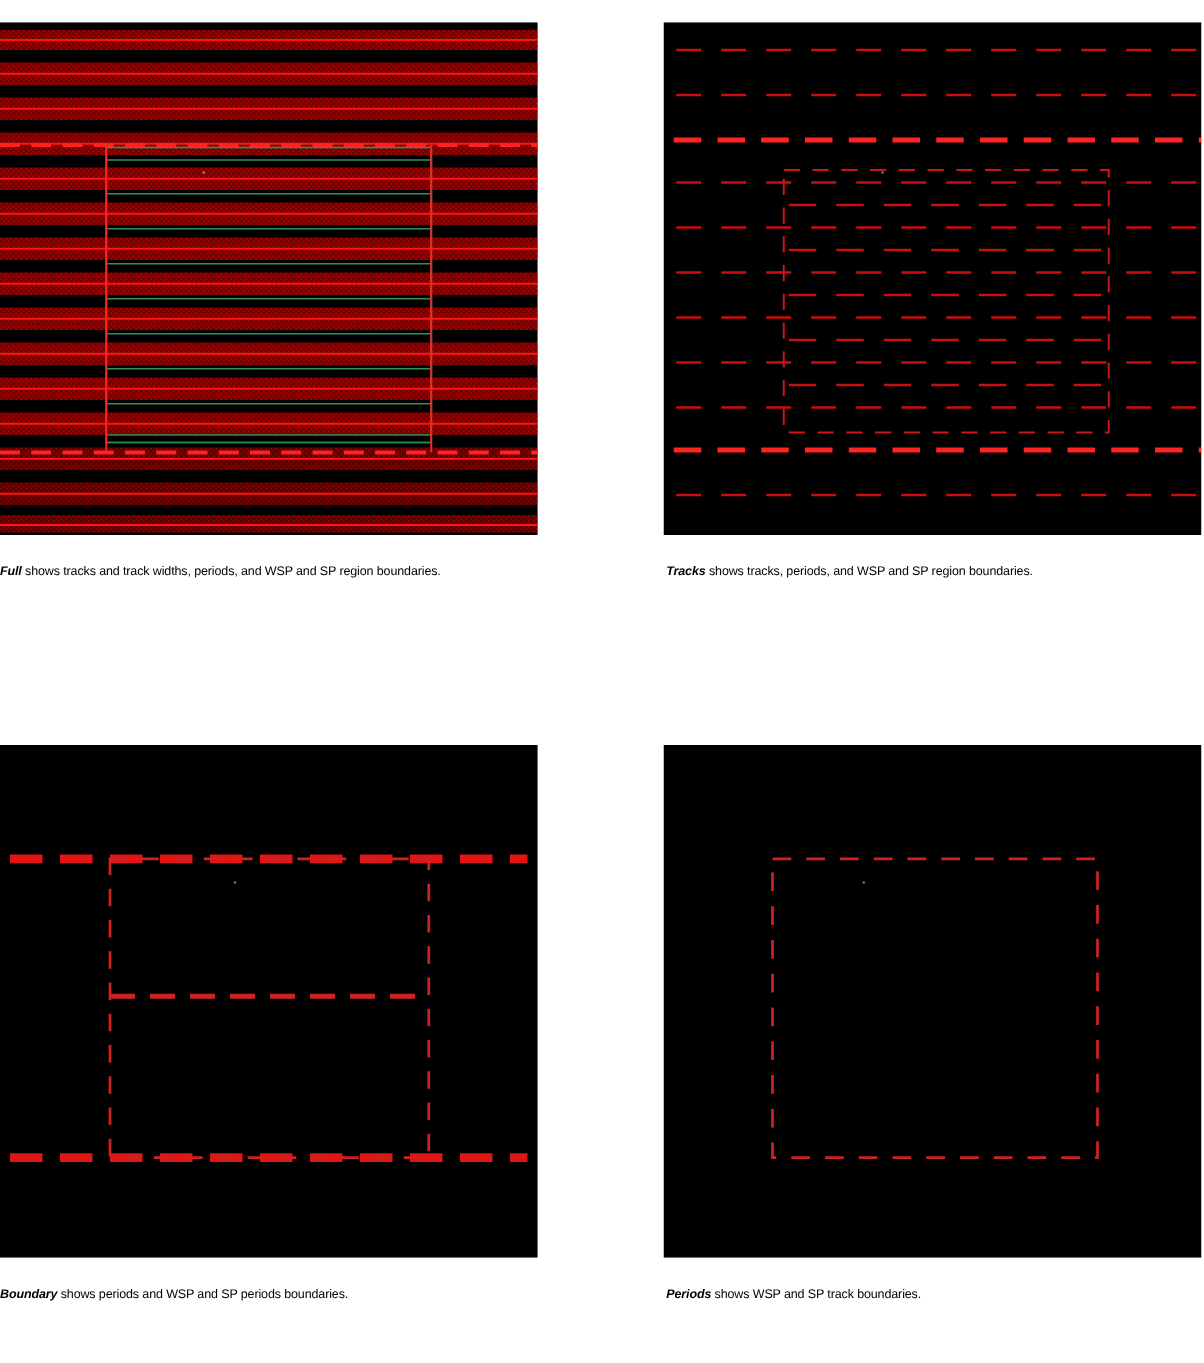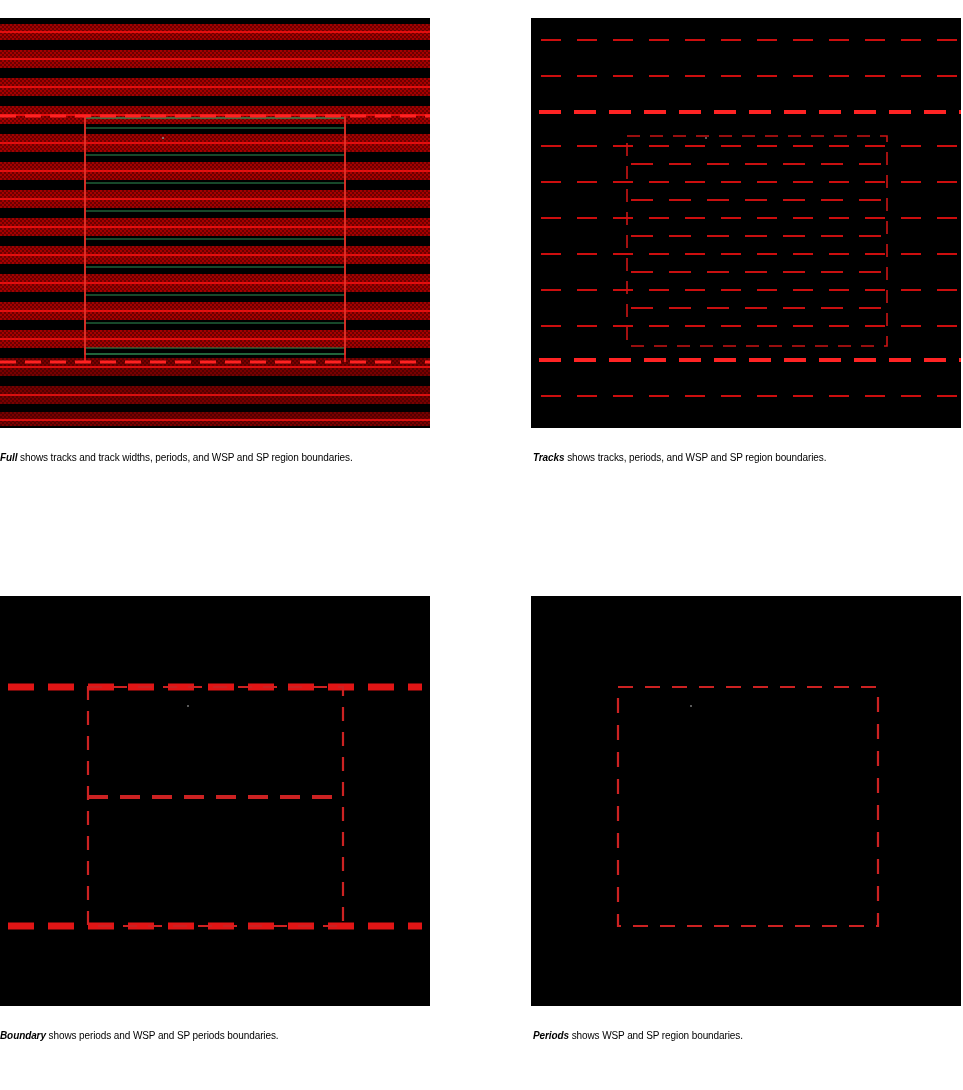--- a/index.html
+++ b/index.html
@@ -221,16 +221,16 @@
       </g>
       <circle cx="160" cy="110" r="1" fill="#777777"></circle>
     </svg>
   </div>
 
   <div class="caption">
     <span class="kw">Boundary</span><span> shows periods and WSP and SP periods boundaries.</span>
   </div>
   <div class="spacer-col"></div>
   <div class="caption">
-    <span class="kw">Periods</span><span> shows WSP and SP region boundaries.</span>
+    <span class="kw">Periods</span><span> shows WSP and SP track boundaries.</span>
   </div>
 
 </div>
 
 </body></html>

